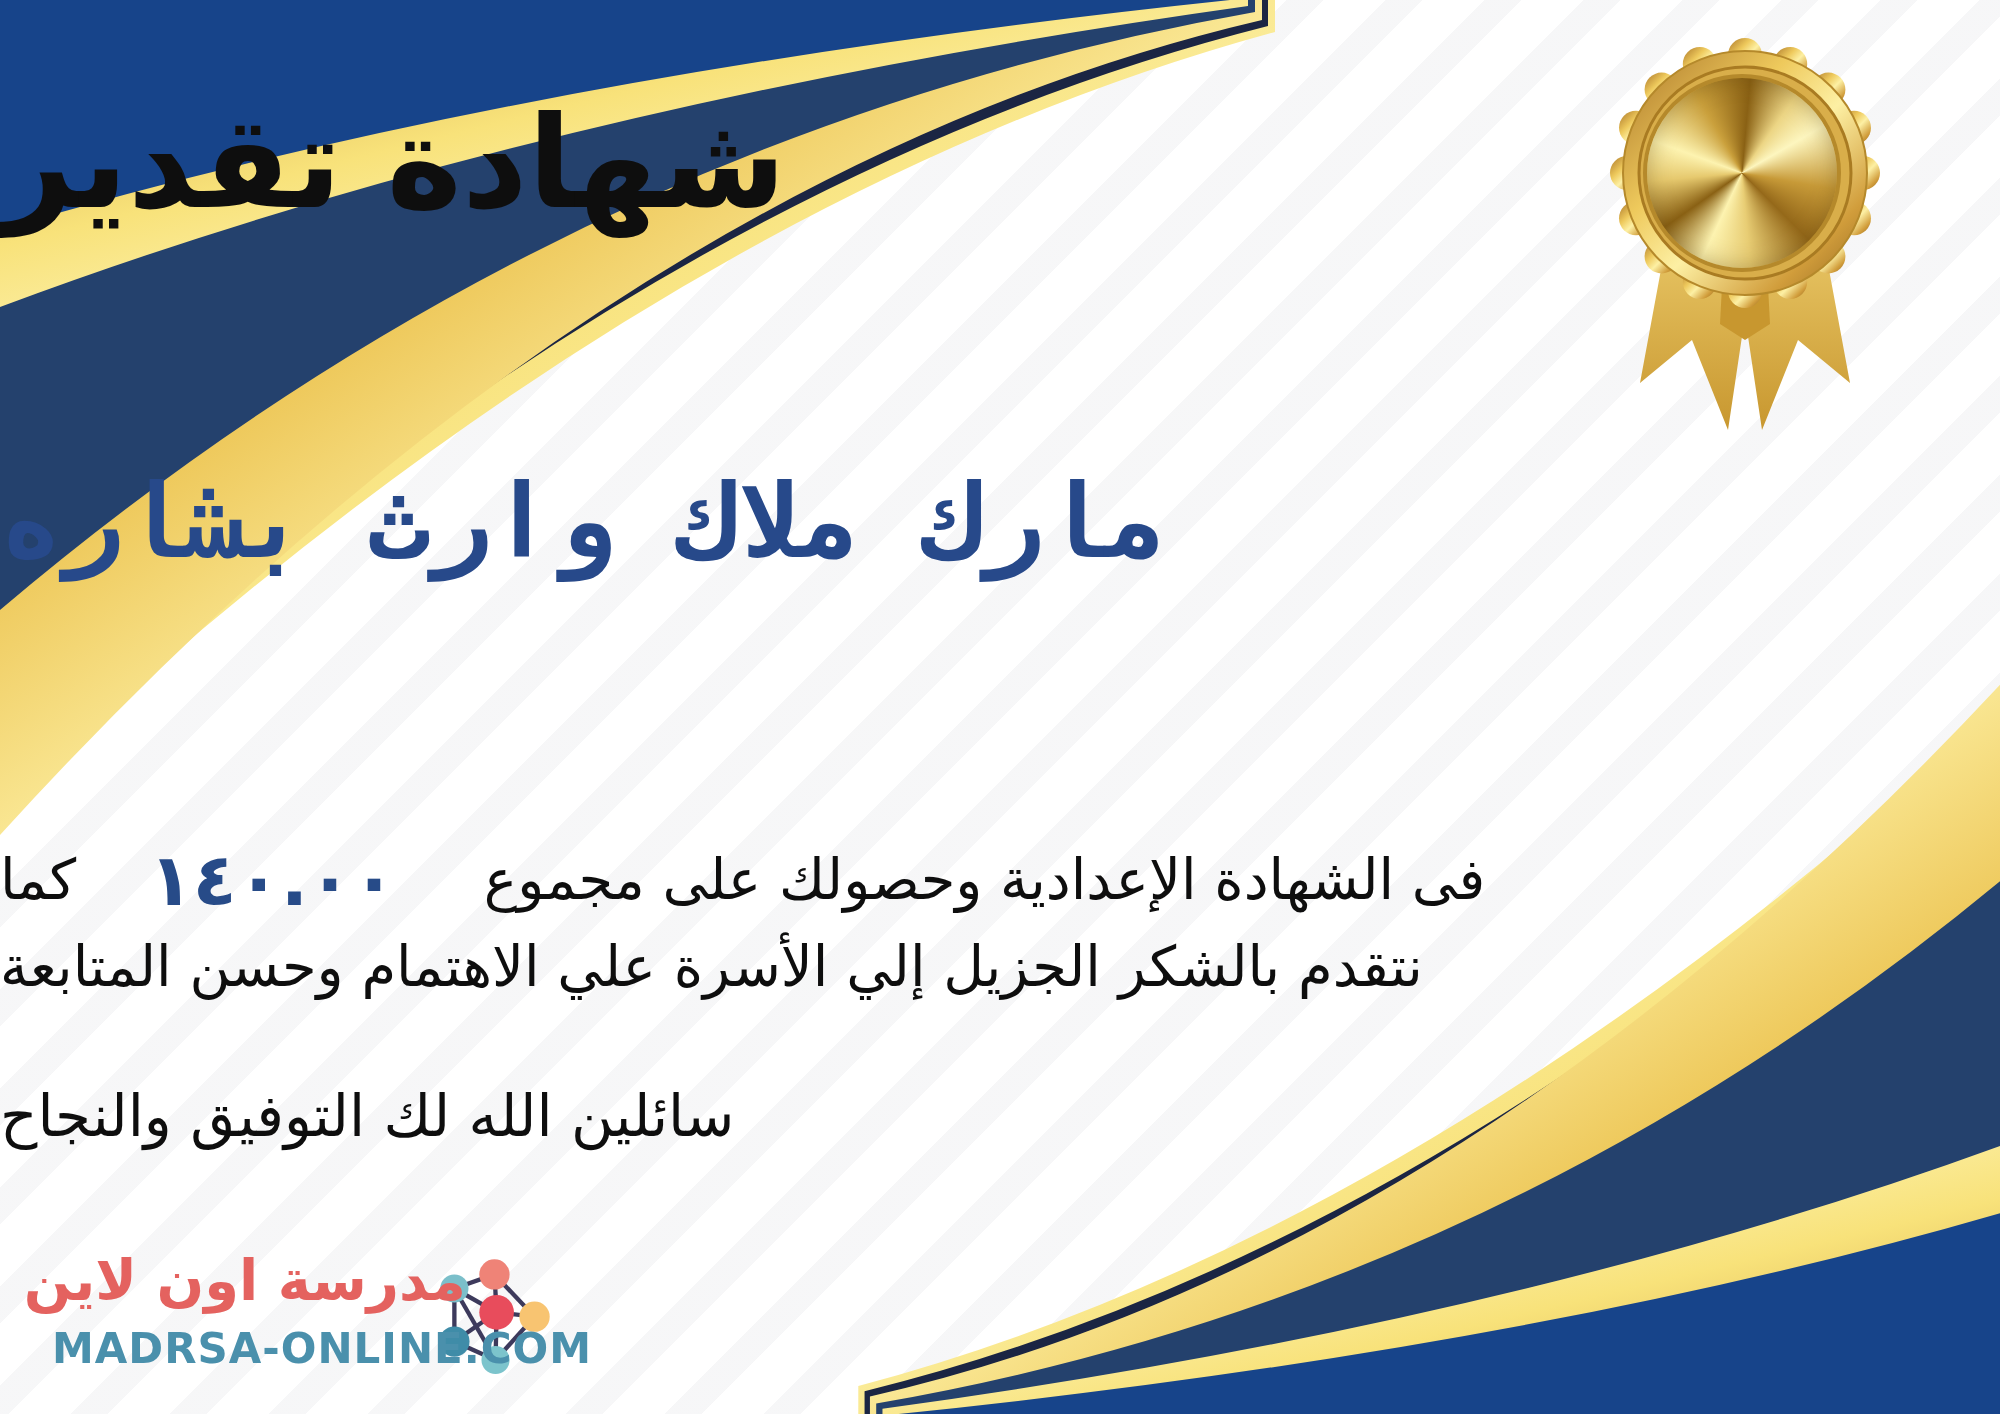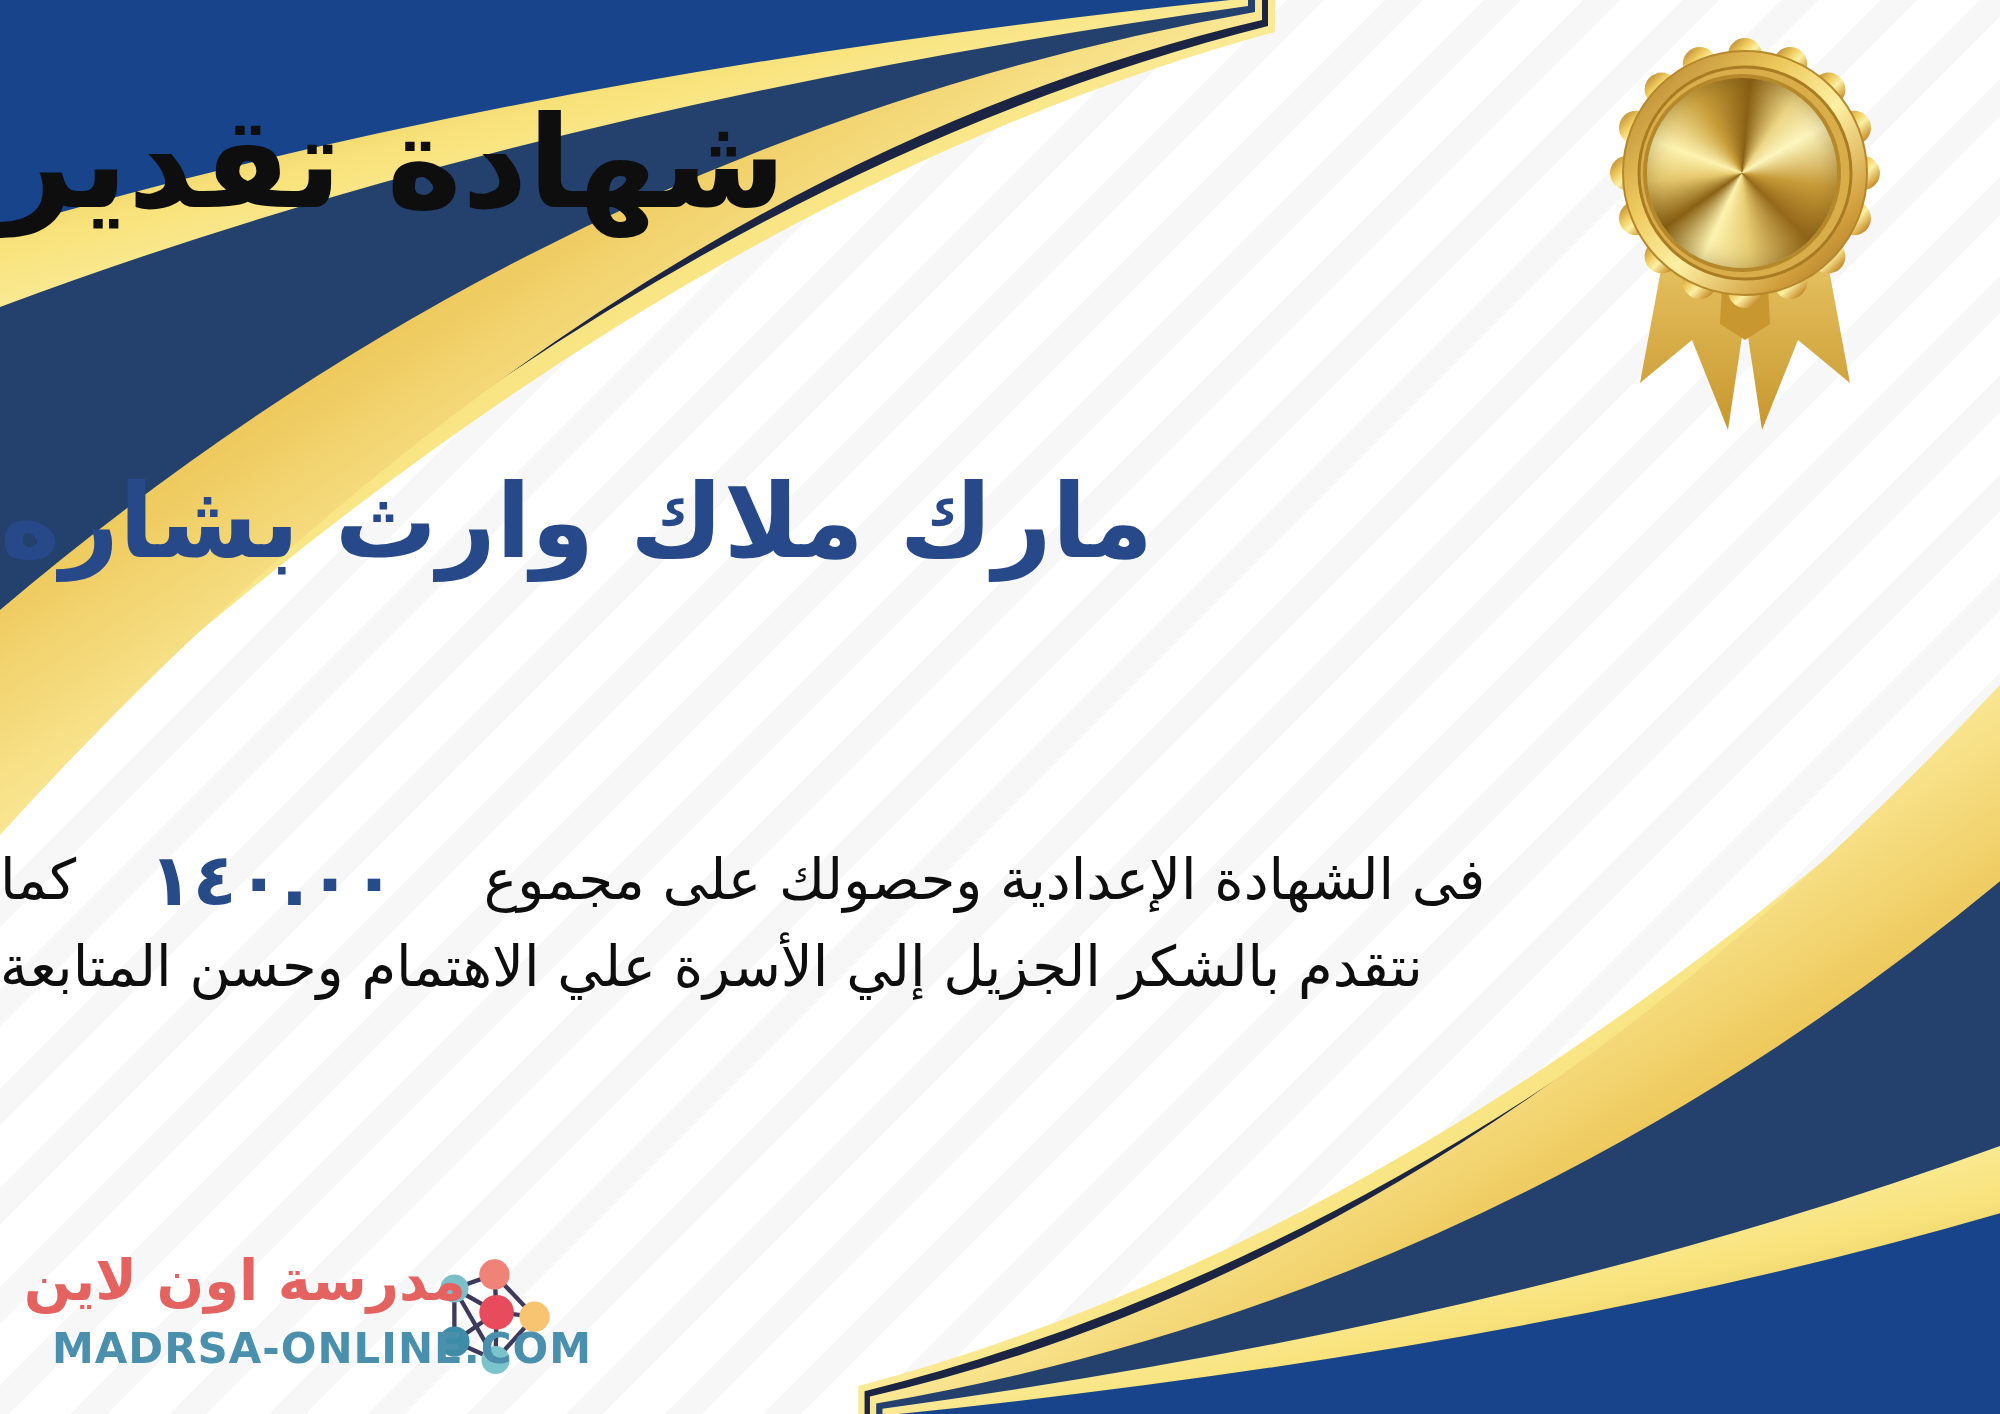--- a/index.html
+++ b/index.html
@@ -25,21 +25,21 @@
     border:4px solid #b5892b;box-sizing:border-box;
     background:conic-gradient(from 235deg at 50% 50%,
       #8a6114 0deg,#e6c96e 30deg,#fdf3b0 55deg,#caa03c 95deg,#8a6114 130deg,
       #ecd584 160deg,#fdf6bf 185deg,#c79a38 225deg,#95691a 260deg,
       #e8cd74 300deg,#fdf3b0 330deg,#8a6114 360deg);
     box-shadow:inset 0 0 22px rgba(90,60,10,.35);
   }
   
   .t{position:absolute;text-align:left;direction:rtl;white-space:nowrap;color:#0e0e0e;}
   .title{left:0;width:1860px;top:88px;font-size:128px;font-weight:600;letter-spacing:1px;}
-  .name{left:0;width:1900px;top:462px;font-size:102px;font-weight:700;color:#27498a;}
+  .name{left:0;width:1900px;top:462px;font-size:102px;font-weight:700;color:#27498a;font-family:Liberation Mono, monospace;}
   .bodyline{left:0;width:2000px;font-size:56px;font-weight:500;}
   .line1{top:742px;}
   .line2{top:838px;}
   .line3{top:934px;}
   .score{color:#274b88;font-weight:700;font-size:72px;margin:0 70px 0 55px;vertical-align:-6px;}
   .closing{left:0;width:1860px;top:1082px;font-size:58px;font-weight:500;}
   
   .logo{position:absolute;left:30px;top:1248px;width:560px;height:160px;}
   .logo-icon{position:absolute;left:400px;top:8px;}
   .logo-ar{
@@ -127,20 +127,21 @@
 
   <div class="t name">مارك ملاك وارث بشاره</div>
 
   <div class="t bodyline line2">
     <span>فى الشهادة الإعدادية وحصولك على مجموع</span>
     <span class="score">١٤٠.٠٠</span>
     <span>كما</span>
   </div>
   <div class="t bodyline line3">نتقدم بالشكر الجزيل إلي الأسرة علي الاهتمام وحسن المتابعة</div>
 
+  <div class="t closing">سائلين الله لك التوفيق والنجاح</div>
 
   <div class="logo">
     <svg class="logo-icon" width="130" height="130" viewBox="0 0 115 120">
       <g stroke="#3d3a5c" stroke-width="4" fill="none">
         <line x1="57" y1="17" x2="20" y2="30"></line>
           <line x1="57" y1="17" x2="59" y2="52"></line>
         <line x1="57" y1="17" x2="94" y2="56"></line>
           <line x1="20" y1="30" x2="59" y2="52"></line>
         <line x1="20" y1="30" x2="20" y2="79"></line>
           <line x1="20" y1="30" x2="58" y2="96"></line>

